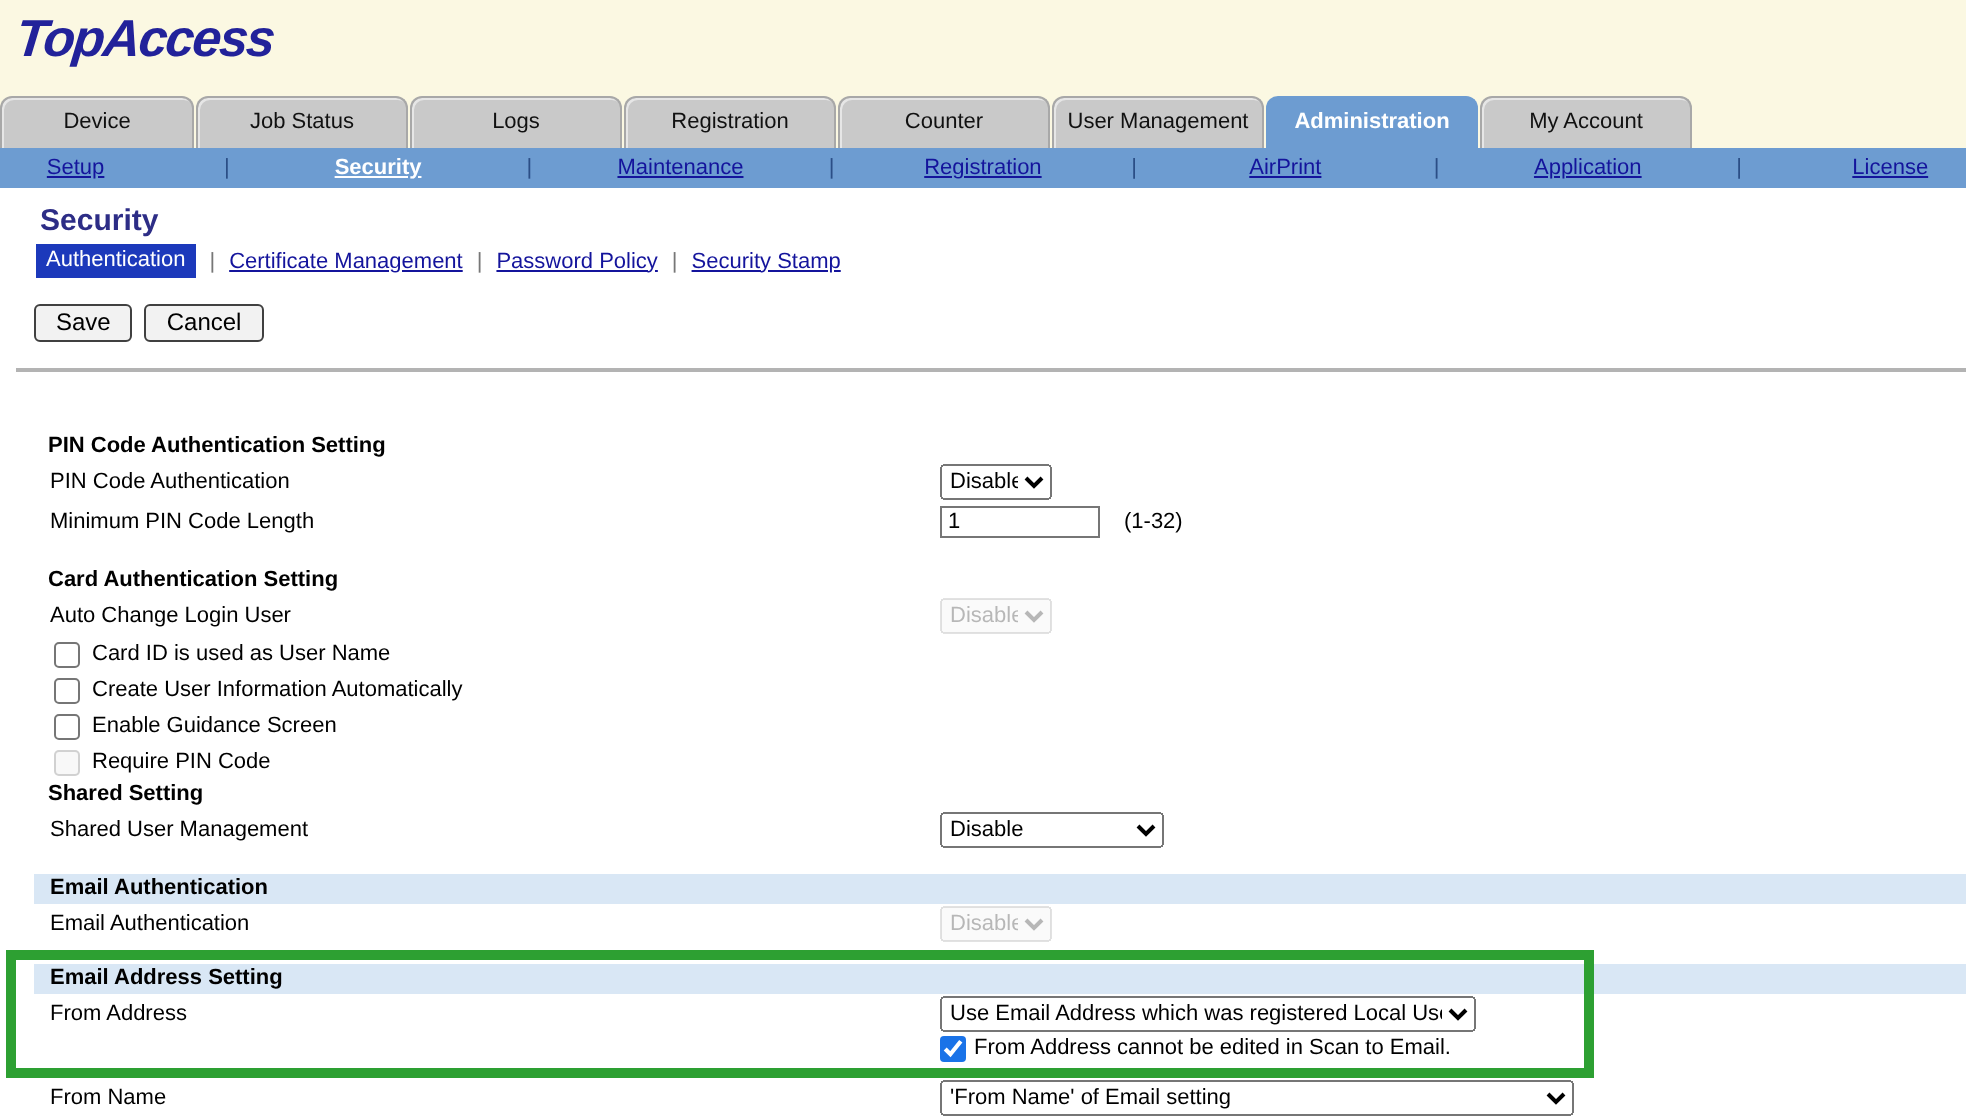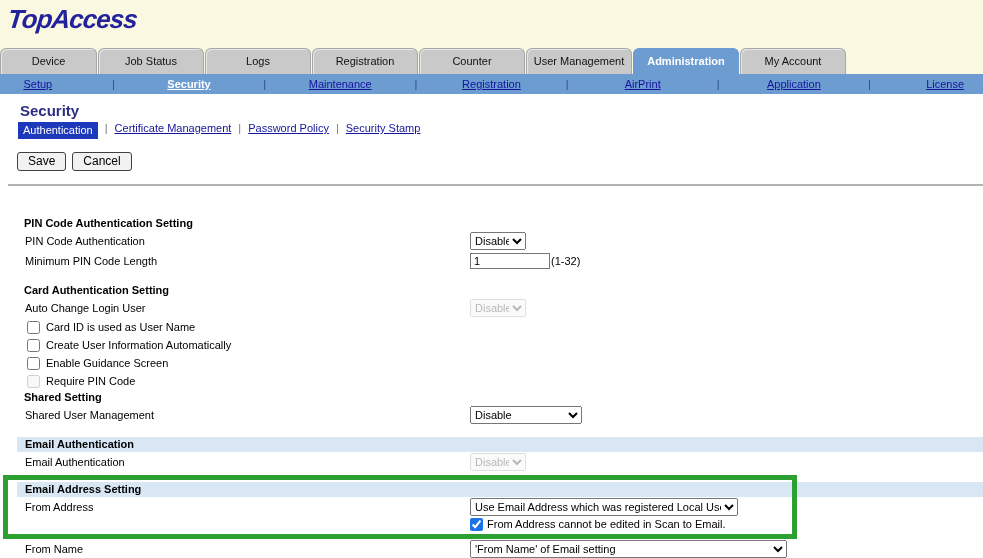--- a/index.html
+++ b/index.html
@@ -19,21 +19,21 @@
 
   
   .subnav { height:20px; background:#6D9CD1; display:flex; align-items:center; }
   .subnav-cell { flex:1; text-align:center; }
   .subnav a { color:#14149C; text-decoration:underline; font-size:11px; cursor:pointer; }
   .subnav a.active { color:#fff; font-weight:bold; }
   .subnav .sep { color:#2B4E86; font-size:11px; }
 
   
   .page-title { color:#2D2D86; font-size:15px; font-weight:bold; margin:8px 0 3px 20px; }
-  .menu-row { margin:2px 0 0 18px; display:flex; gap:7px; }
+  .menu-row { margin:2px 0 0 18px; display:flex; align-items:center; gap:7px; }
   .menu-chip { background:#1C39BB; color:#fff; padding:2px 5px 3px 5px; font-size:11px; cursor:pointer; }
   .menu-row a { color:#14149C; text-decoration:underline; font-size:11px; cursor:pointer; }
   .menu-sep { color:#777; }
 
   .btn-row { margin:13px 0 0 17px; display:flex; gap:6px; }
   .btn { background:#F2F2F2; border:1px solid #404040; border-radius:3px; font-size:12px; padding:1px 10px 2px 10px; height:19px; font-family:"Liberation Sans",sans-serif; cursor:pointer; }
 
   .rule { height:2px; background:#B3B3B3; margin:13px 0 0 8px; }
 
   
@@ -41,21 +41,21 @@
   .sec-title { font-weight:bold; font-size:11px; padding-left:24px; height:15px; line-height:14px; }
   .form-row { display:flex; align-items:center; padding-left:25px; min-height:20px; }
   .form-row .lbl { width:445px; font-size:11px; }
   select { font-size:11px; height:18px; font-family:"Liberation Sans",sans-serif; }
   select:disabled { color:#9a9a9a; }
   .w-small  { width:56px; }
   .w-shared { width:112px; }
   .w-from   { width:268px; }
   .w-name   { width:317px; }
   input.txt { width:80px; height:16px; border:1px solid #767676; font-size:11px; padding:0 3px; font-family:"Liberation Sans",sans-serif; }
-  .hint { font-size:11px; margin-left:1px; }
+  .hint { font-size:11px; margin-left:12px; }
 
   .chk-row { display:flex; align-items:center; gap:6px; padding-left:27px; height:18px; }
   .chk-row input { width:13px; height:13px; }
 
   .bar { margin-left:17px; background:#D9E7F5; font-weight:bold; font-size:11px; height:15px; line-height:15px; padding-left:8px; }
 
   .gap12 { height:12px; } .gap4 { height:4px; }
 
   
   .ea-wrap { position:relative; margin-top:10px; }

